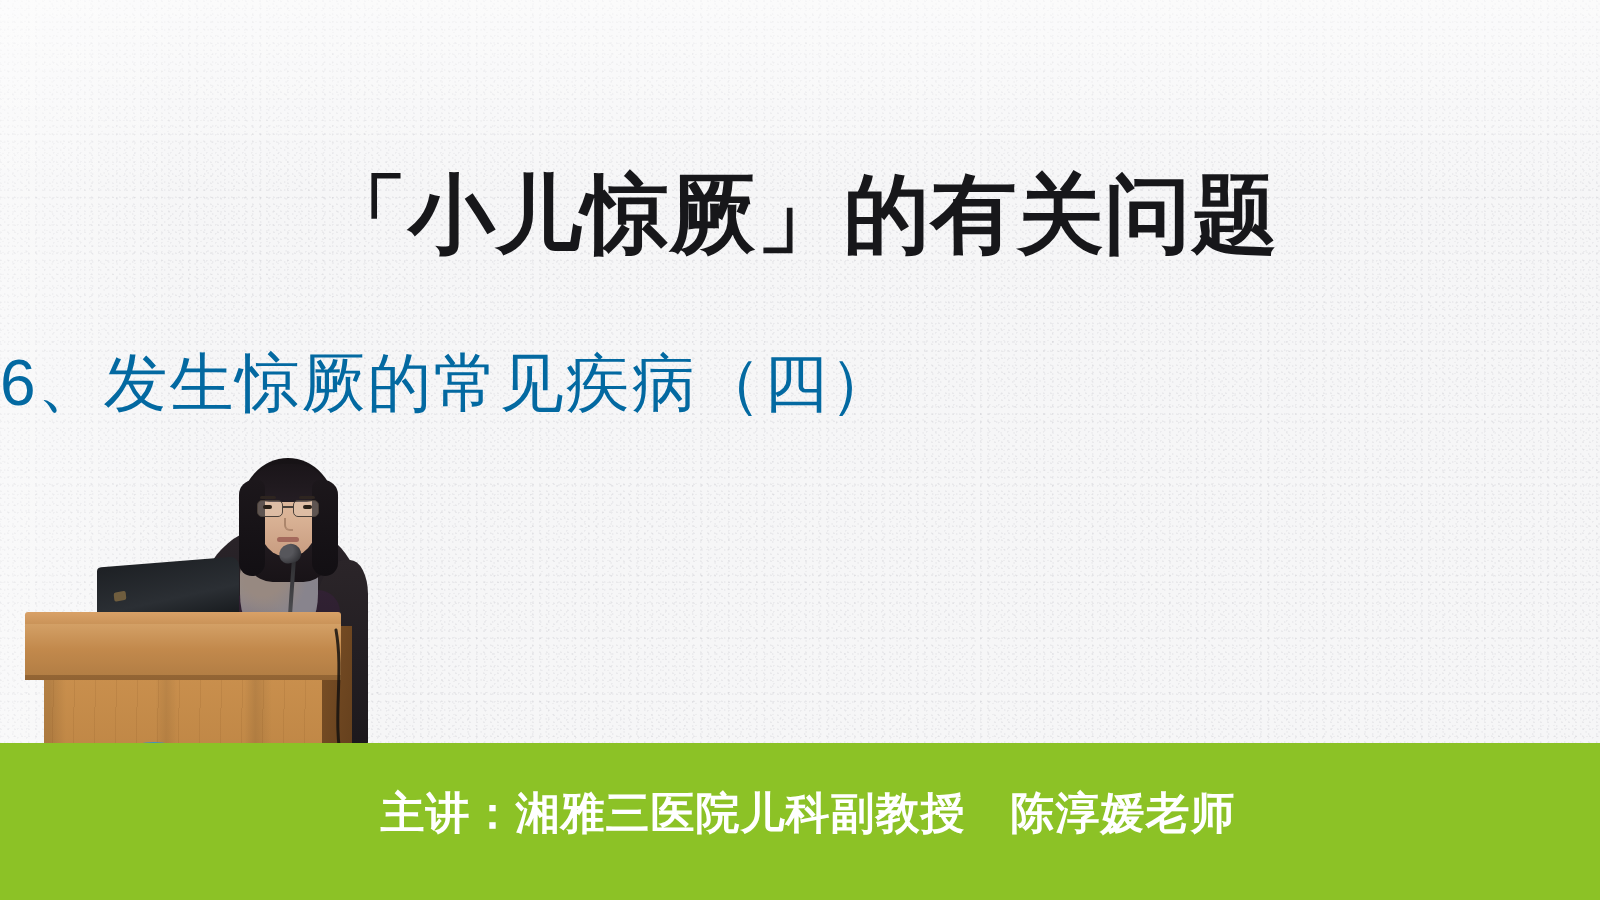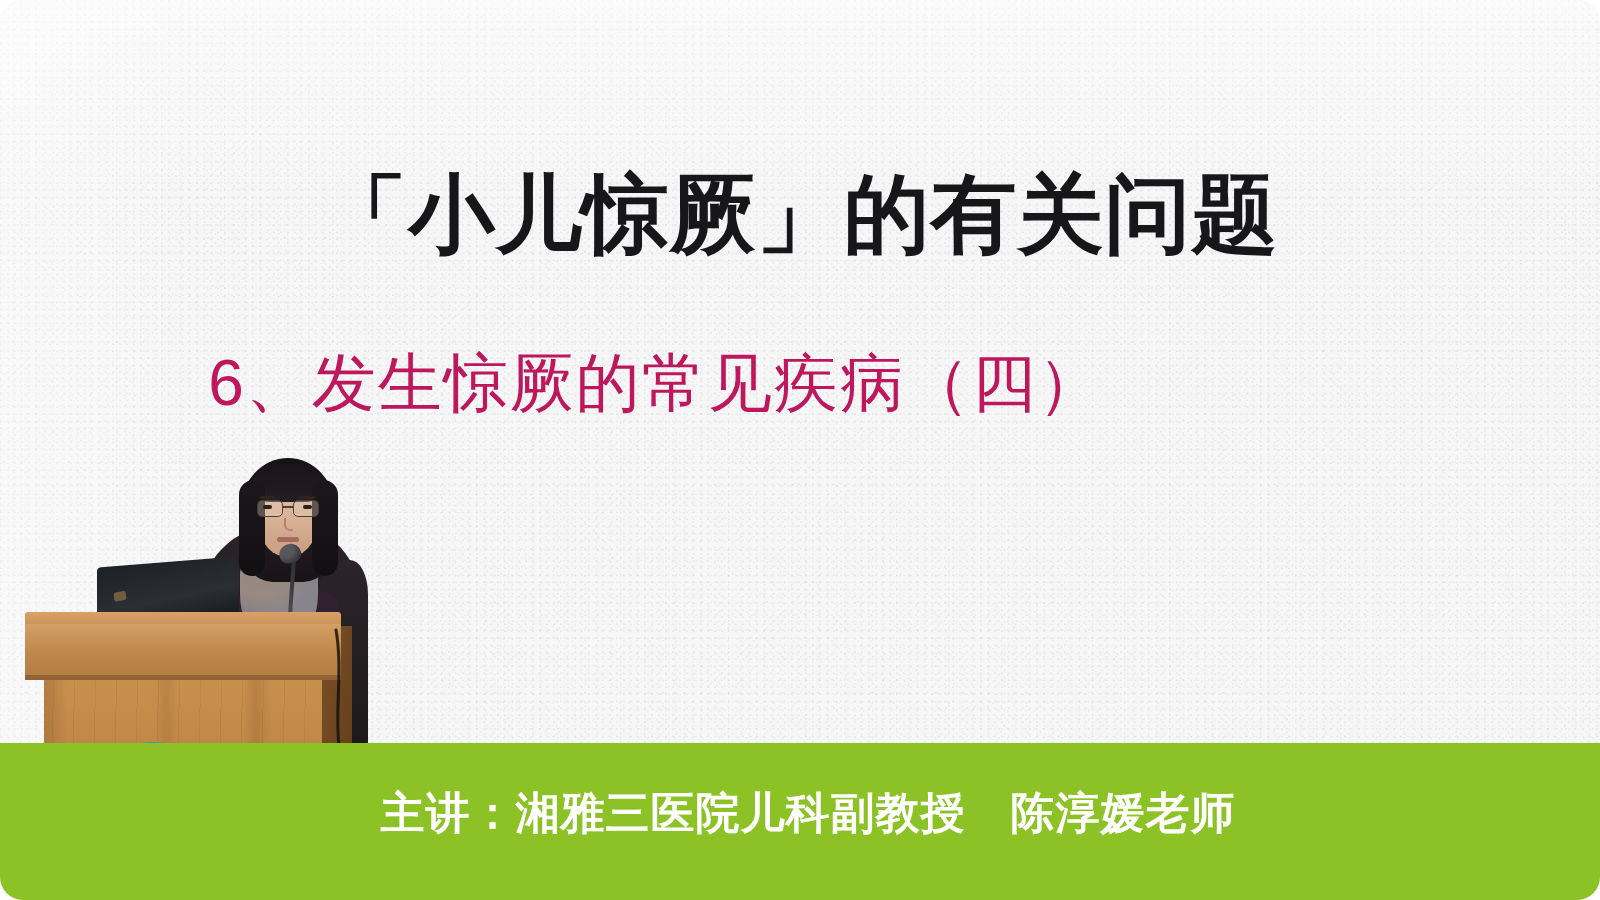--- a/index.html
+++ b/index.html
@@ -8,21 +8,20 @@
     padding: 0;
     background: #ffffff;
   }
   #slide {
     position: relative;
     width: 1600px;
     height: 900px;
     overflow: hidden;
     font-family: "Liberation Sans", "DejaVu Sans", sans-serif;
     background: #f7f7f8;
-    border-radius: 23px;
   }
 
   
   .bg-base {
     position: absolute;
     inset: 0;
     background: #f6f6f7;
   }
   .bg-noise {
     position: absolute;
@@ -56,25 +55,24 @@
     font-weight: 700;
     color: #17171a;
     letter-spacing: 1px;
     white-space: nowrap;
   }
   .subtitle {
     position: absolute;
     left: 0;
     top: 348px;
     width: 1312px;
-    text-align: center;
     font-size: 64px;
     line-height: 1.1;
     font-weight: 500;
-    color: #be185d;
+    color: #0369a1;
     letter-spacing: 2px;
     white-space: nowrap;
   }
 
   
   .banner {
     position: absolute;
     left: 0;
     top: 743px;
     width: 1600px;

